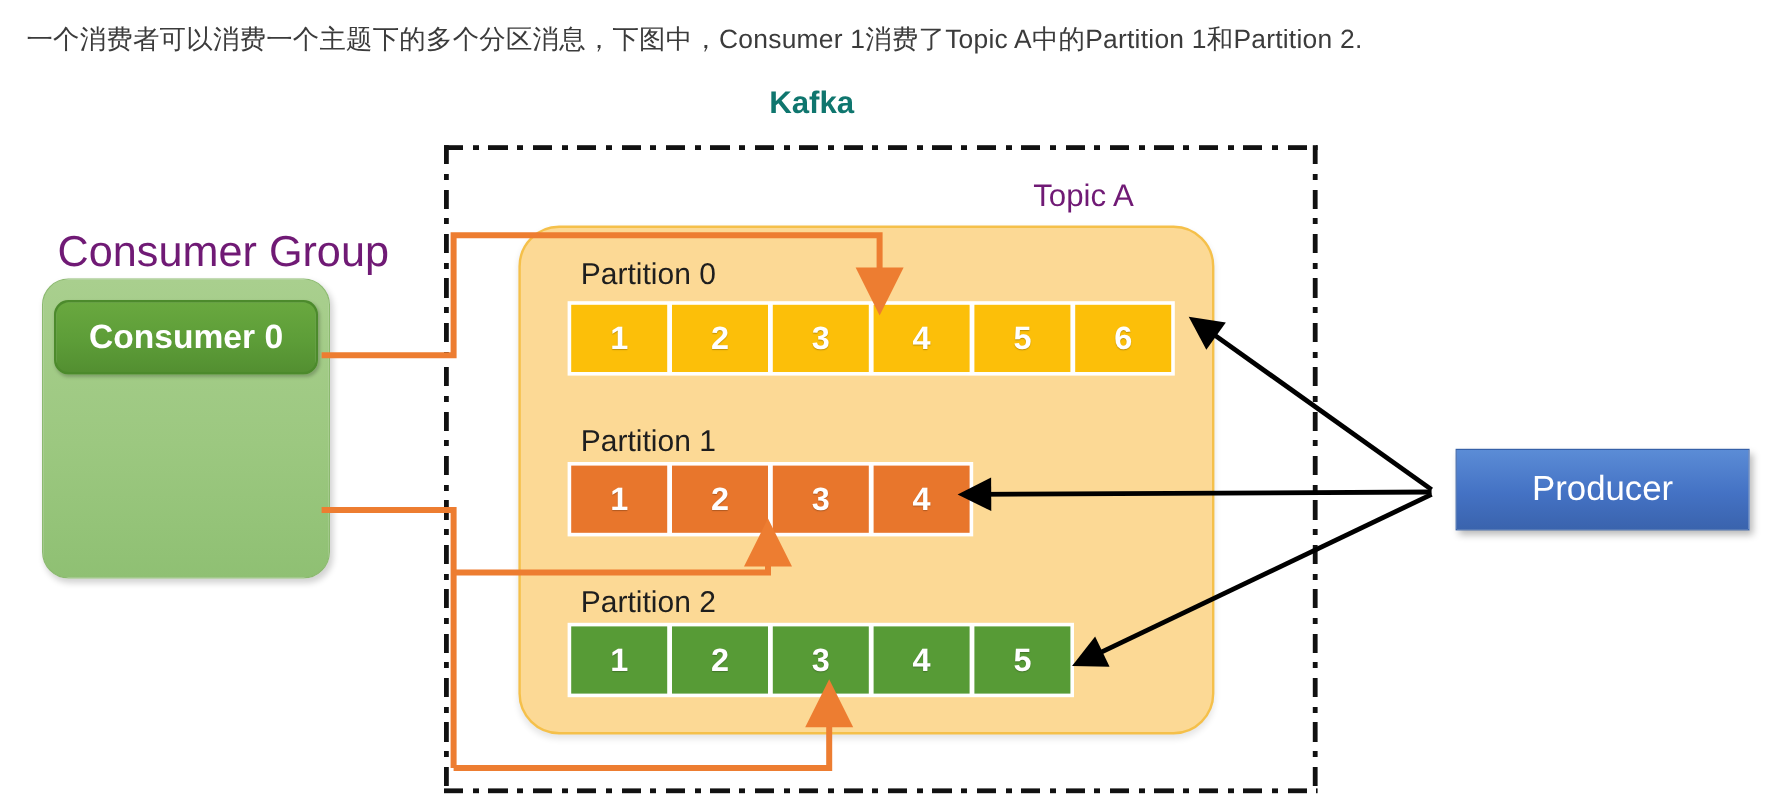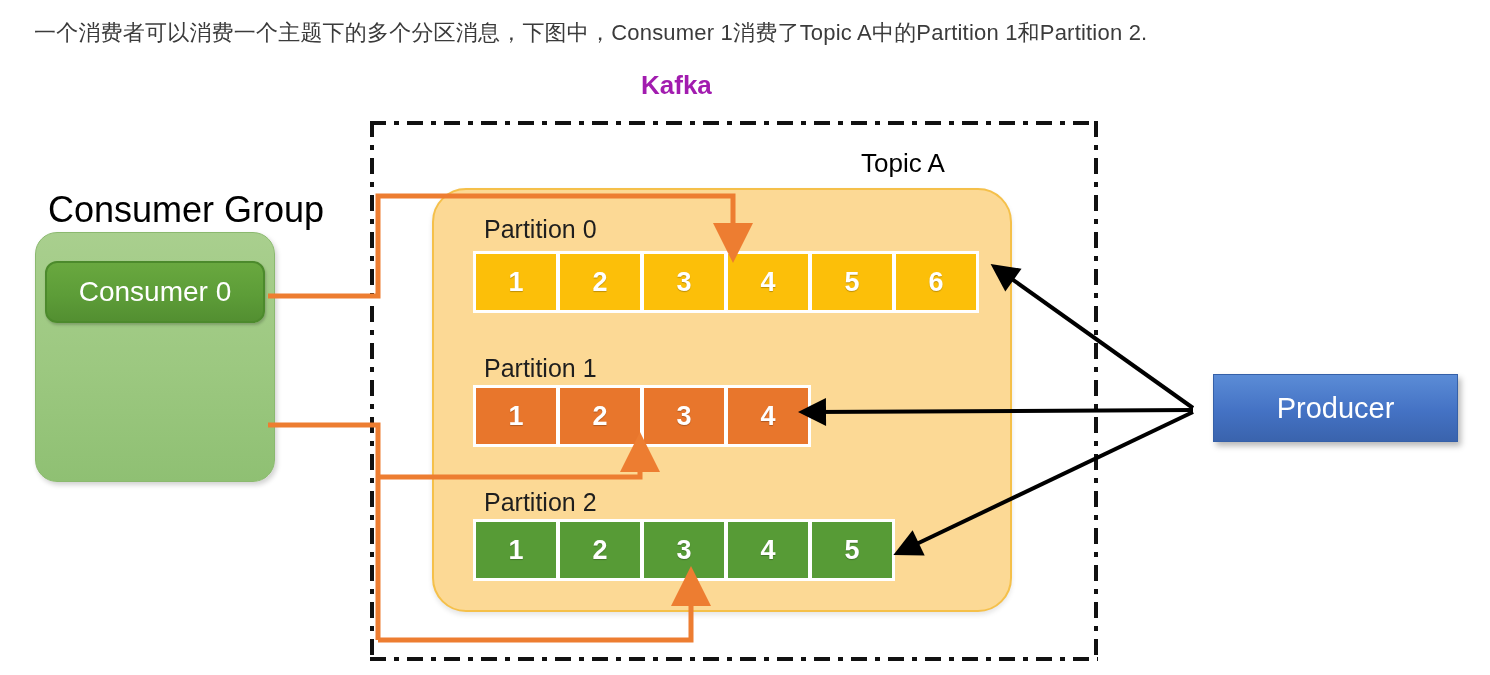--- a/index.html
+++ b/index.html
@@ -19,46 +19,45 @@
   
   #caption {
     position: absolute;
     left: 22px;
     top: 18px;
     font-size: 22px;
     line-height: 30px;
     color: #3b3b3b;
     white-space: nowrap;
     letter-spacing: 0.2px;
-    margin-left: 12px;
   }
 
   
   #diagram {
     position: absolute;
     left: 0;
     top: 0;
     width: 1490px;
     height: 675px;
   }
 
   .lbl {
     position: absolute;
     font-size: 25px;
-    color: #000000;
+    color: #701a75;
     white-space: nowrap;
   }
 
   
   #kafka-title {
     left: 641px;
     top: 70px;
     font-size: 26px;
     font-weight: bold;
-    color: #a21caf;
+    color: #0f766e;
   }
 
   
   .dashdot-top, .dashdot-bottom, .dashdot-left, .dashdot-right {
     position: absolute;
     background-repeat: repeat;
   }
   .dashdot-top, .dashdot-bottom {
     height: 4px;
     background-image: repeating-linear-gradient(to right,
@@ -150,21 +149,21 @@
     background: linear-gradient(to bottom, #69a83f 0%, #5d9d38 55%, #538f31 100%);
     border: 2px solid #4c8a2c;
     display: flex;
     align-items: center;
     justify-content: center;
     color: #ffffff;
     font-size: 28px;
     box-shadow: 1px 2px 3px rgba(0,0,0,0.22);
     box-sizing: border-box;
   }
-  #consumer-0 { left: 45px; top: 261px; }
+  #consumer-0 { left: 45px; top: 250px; font-weight: bold; }
   #consumer-1 { left: 45px; top: 394px; }
 
   
   #producer-box {
     position: absolute;
     left: 1195px;
     top: 374px;
     width: 245px;
     height: 68px;
     background: linear-gradient(to bottom, #5b8cd6 0%, #4472c4 55%, #3a63ad 100%);

